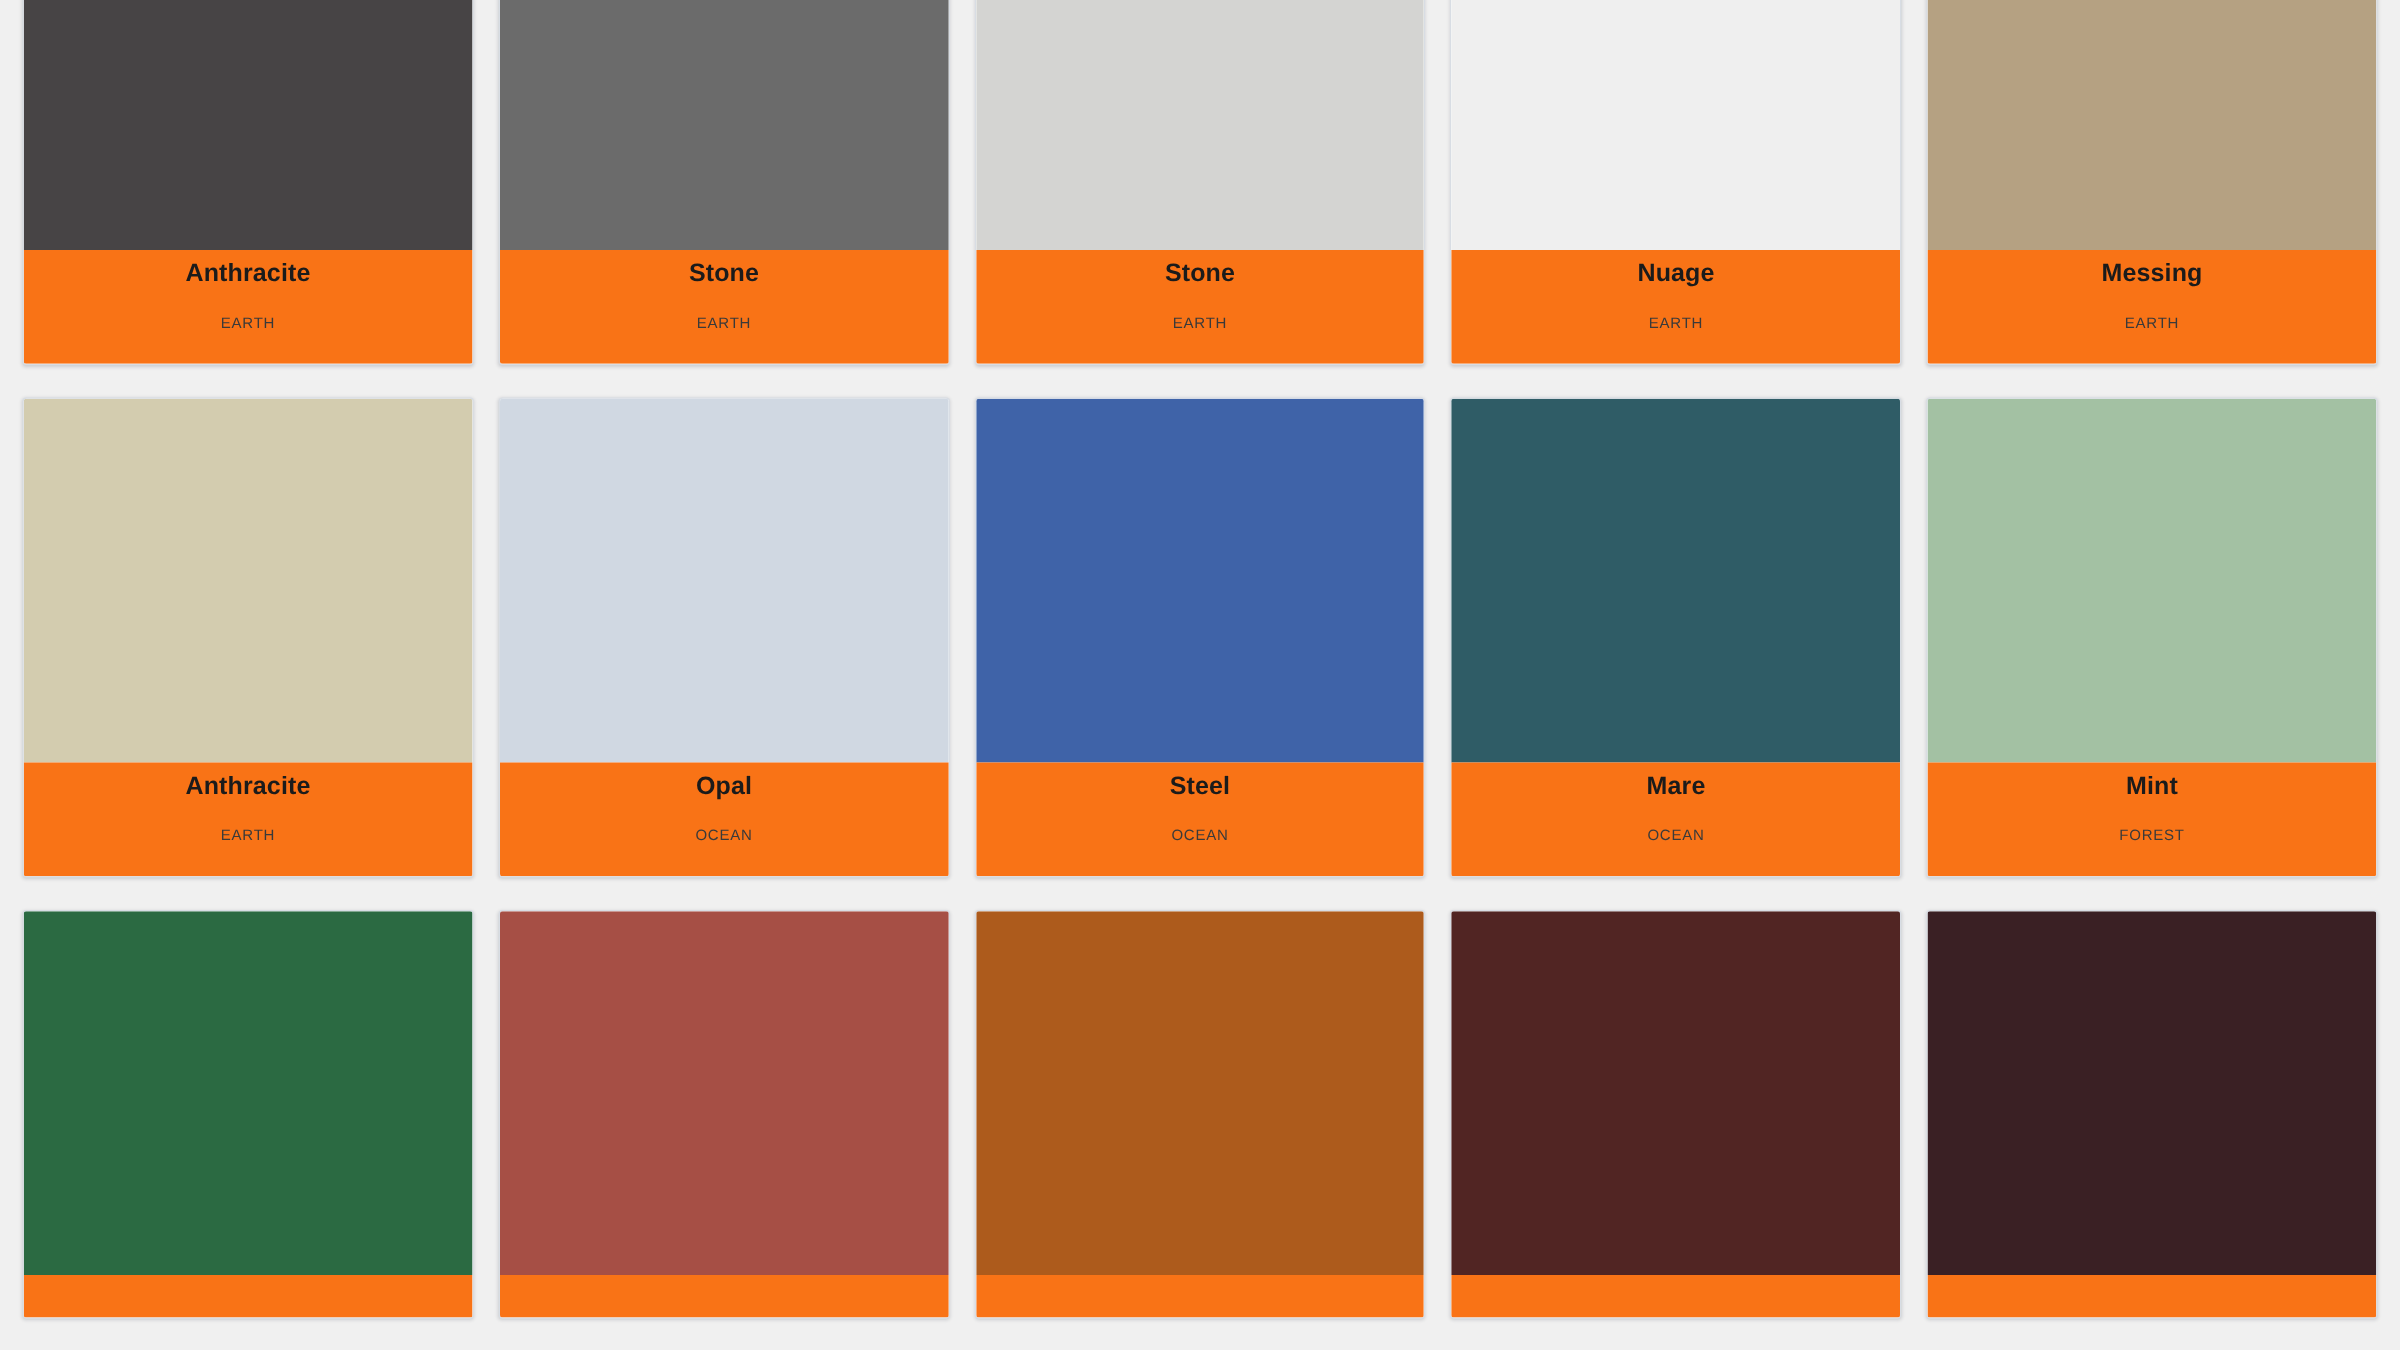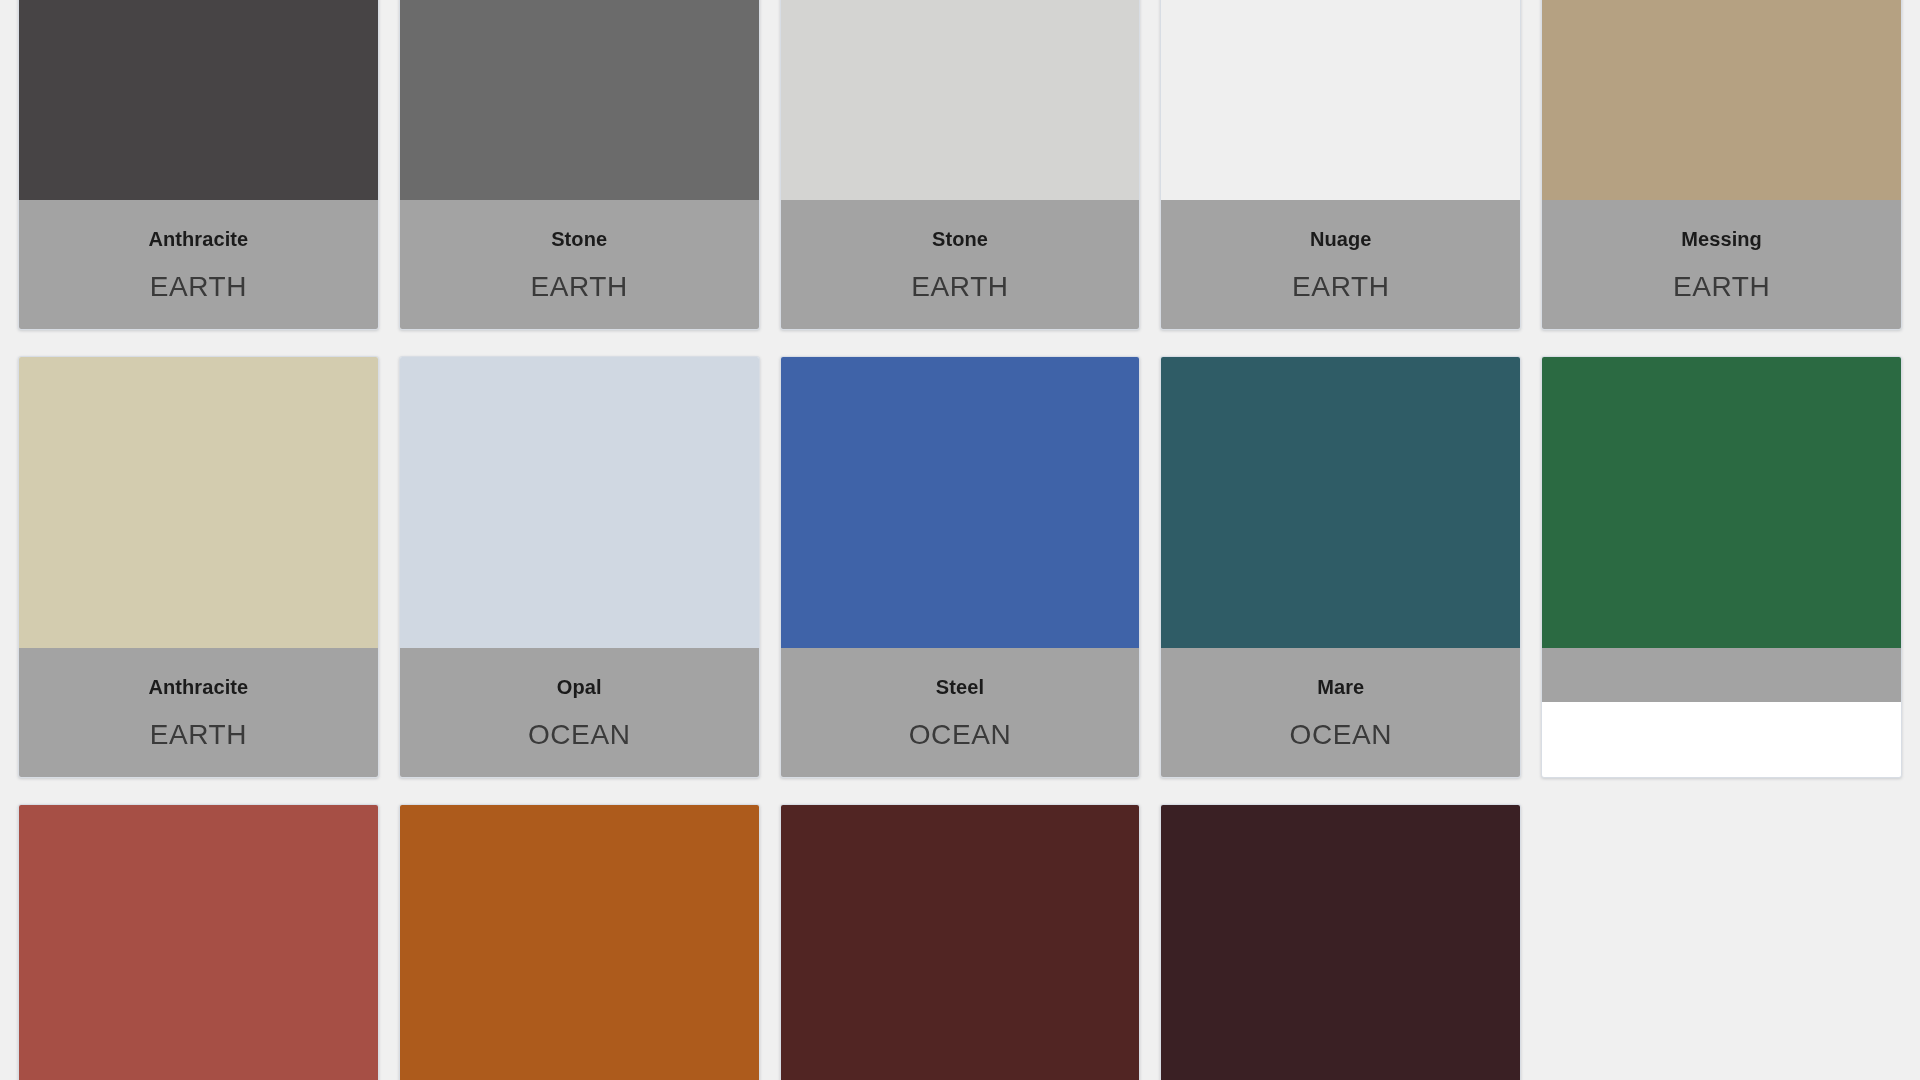--- a/index.html
+++ b/index.html
@@ -37,35 +37,35 @@
     flex-direction: column;
   }
 
   .swatch-color {
     width: 100%;
     height: 291px;
     display: block;
   }
 
   .swatch-meta {
-    background: #a3a3a3;
+    background: #f97316;
     text-align: center;
-    padding: 28px 6px 26px 6px;
+    padding: 8px 6px 26px 6px;
   }
 
   .swatch-name {
     font-size: 20px;
     font-weight: bold;
     color: #1b1b1b;
     line-height: 1.1;
     letter-spacing: 0.1px;
   }
 
   .swatch-family {
-    font-size: 28px;
+    font-size: 12px;
     font-weight: normal;
     color: #3a3a3a;
     line-height: 1.1;
     margin-top: 22px;
     letter-spacing: 0.6px;
   }
 </style>
 </head>
 <body style="background: rgb(240, 240, 240);">
 
@@ -127,20 +127,27 @@
       </div>
     </div>
     <div class="swatch-card">
       <div class="swatch-color" style="background-color: rgb(47, 92, 102);"></div>
       <div class="swatch-meta">
         <div class="swatch-name">Mare</div>
         <div class="swatch-family">OCEAN</div>
       </div>
     </div>
     <div class="swatch-card">
+      <div class="swatch-color" style="background-color: rgb(163, 193, 163);"></div>
+      <div class="swatch-meta">
+        <div class="swatch-name">Mint</div>
+        <div class="swatch-family">FOREST</div>
+      </div>
+    </div>
+    <div class="swatch-card">
       <div class="swatch-color" style="background-color: rgb(43, 106, 66);"></div>
       <div class="swatch-meta"></div>
     </div>
     <div class="swatch-card">
       <div class="swatch-color" style="background-color: rgb(166, 79, 69);"></div>
       <div class="swatch-meta"></div>
     </div>
     <div class="swatch-card">
       <div class="swatch-color" style="background-color: rgb(173, 91, 28);"></div>
       <div class="swatch-meta"></div>

